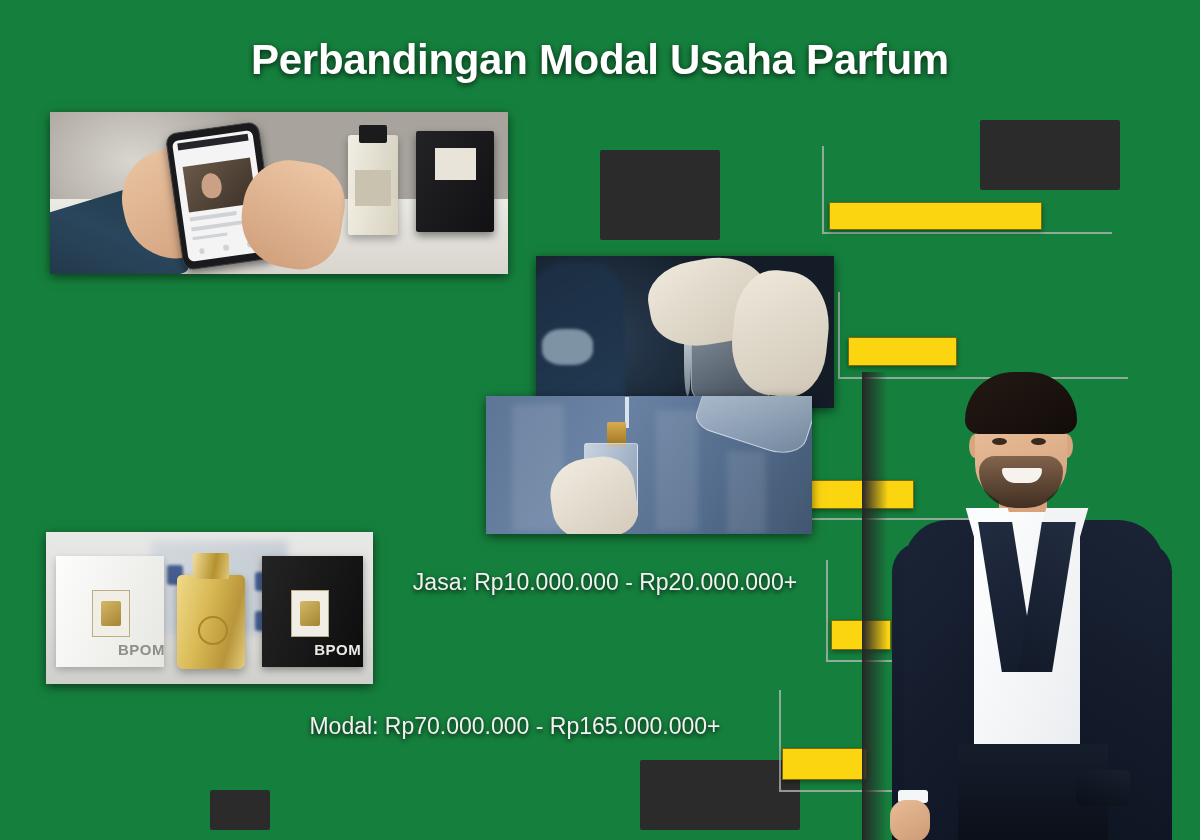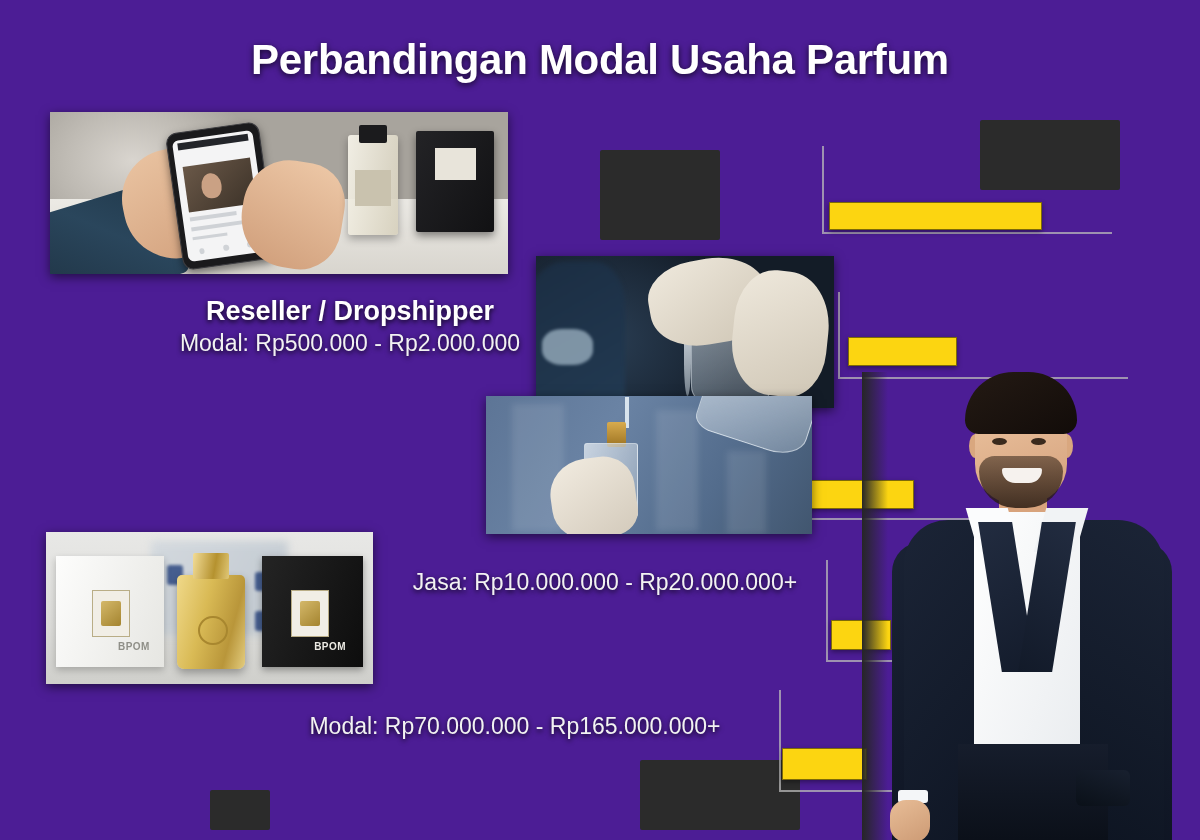--- a/index.html
+++ b/index.html
@@ -1,21 +1,21 @@
 <!DOCTYPE html>
 <html><head>
 <meta charset="utf-8">
 <style>
   html,body{margin:0;padding:0;background:#1c1c1c;}
   body{font-family:"Liberation Sans",sans-serif;}
 
   #canvas{
     position:relative;
     width:1200px;height:840px;
-    background:#4c1d95;
+    background:#15803d;
     overflow:hidden;
   }
   
   .bg-blotch{position:absolute;background:#2b2b2b;border-radius:2px;pointer-events:none;}
 
   
   #title{
     position:absolute;left:0;top:36px;width:1200px;
     text-align:center;
     color:#ffffff;
@@ -149,21 +149,21 @@
     background:linear-gradient(110deg,#fdfdfc,#e6e6e2);
     box-shadow:0 3px 7px rgba(0,0,0,.22);}
   .p4-blackbox{position:absolute;left:66%;top:16%;width:31%;height:73%;
     background:linear-gradient(110deg,#242424,#0d0d0d);
     box-shadow:0 3px 7px rgba(0,0,0,.35);}
   .p4-emblem{position:absolute;width:11%;height:30%;
     background:#f1eee6;border:1px solid #b9ad86;}
   .p4-emblem i{position:absolute;inset:22%;
     background:linear-gradient(140deg,#c6a council,#bda05a);
     background:linear-gradient(140deg,#d4b86a,#a4842f);border-radius:2px;}
-  .p4-bpom{position:absolute;font-size:10px;font-weight:bold;letter-spacing:.5px;}
+  .p4-bpom{position:absolute;font-size:15px;font-weight:bold;letter-spacing:.5px;}
   .p4-bottle{position:absolute;left:40%;top:28%;width:21%;height:62%;
     background:linear-gradient(105deg,#f0d98a 0%,#d9ba55 40%,#b9963a 75%,#e3cc7e 100%);
     border-radius:5px 5px 7px 7px;
     box-shadow:0 4px 9px rgba(0,0,0,.3);}
   .p4-bcap{position:absolute;left:45%;top:14%;width:11%;height:17%;
     background:linear-gradient(100deg,#f2dc97,#b5922f 60%,#e0cركی76);
     background:linear-gradient(100deg,#f2dc97,#b5922f 60%,#e0c776);
     border-radius:2px;}
   .p4-seal{position:absolute;left:46.5%;top:55%;width:8%;height:17%;
     border:2px solid #a8872f;border-radius:50%;}
@@ -369,24 +369,20 @@
     <div class="pr pr-beard"></div>
     <div class="pr pr-smile"></div>
     <div class="pr pr-brow l"></div>
     <div class="pr pr-brow r"></div>
     <div class="pr pr-eye l"></div>
     <div class="pr pr-eye r"></div>
     <div class="pr pr-hair"></div>
     <div class="clip-softL"></div>
   </div>
 
-  <div class="label-block" style="left:100px;top:296px;width:500px;">
-    <div class="lb-title">Reseller / Dropshipper</div>
-    <div class="lb-sub">Modal: Rp500.000 - Rp2.000.000</div>
-  </div>
 
 
   <div class="label-block" style="left:365px;top:566px;width:480px;">
     <div class="lb-sub">Jasa: Rp10.000.000 - Rp20.000.000+</div>
   </div>
 
   <div class="label-block" style="left:270px;top:710px;width:490px;">
     <div class="lb-sub">Modal: Rp70.000.000 - Rp165.000.000+</div>
   </div>
 

